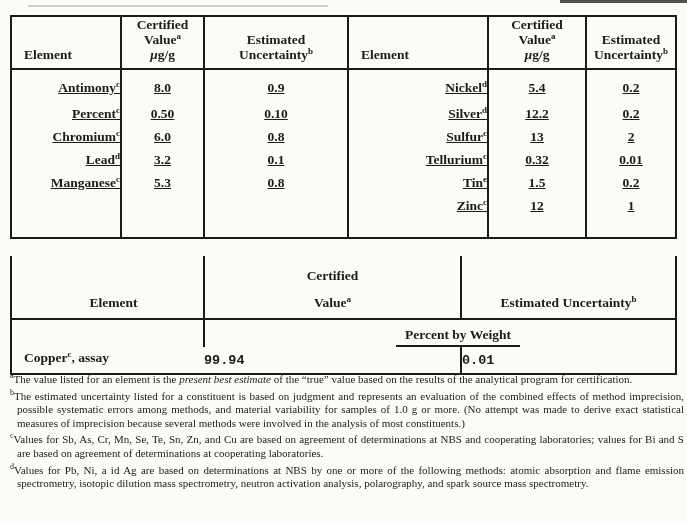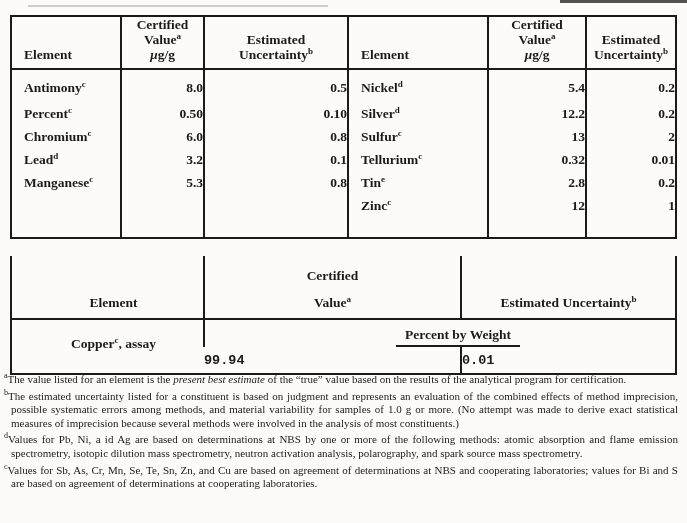--- a/index.html
+++ b/index.html
@@ -33,55 +33,55 @@
   .t1 th:first-child,.t1 td:first-child{border-left:none;}
   .t1 thead th{
     border-bottom:2px solid var(--ink);
     vertical-align:bottom;padding-bottom:6px;
     text-align:center;line-height:15px;font-weight:bold;
   }
   .t1 thead th.h-el{text-align:left;padding-left:12px;}
   .t1 tbody td{height:23px;vertical-align:middle;}
   .t1 tbody tr.first td{height:28px;padding-top:4px;}
   .t1 tbody tr.filler td{height:20px;}
-  .t1 td.el{text-align:left;padding-left:12px;white-space:nowrap;}
-  .t1 td.num{text-align:right;}
+  .t1 td.el{text-align:right;padding-left:12px;white-space:nowrap;text-decoration:underline;}
+  .t1 td.num{text-align:center;text-decoration:underline;}
   sup{font-size:9px;line-height:0;}
   .unit i{font-size:13.5px;}
 
   
   .t2{
     position:absolute;left:10px;top:256px;width:665px;
     border:2px solid var(--ink);border-top:none;
     font-size:13.5px;font-weight:bold;
   }
   .t2 td{border-left:2px solid var(--ink);}
   .t2 td:first-child{border-left:none;}
   .t2 tr.t2h td{
     height:55px;border-bottom:2px solid var(--ink);
     vertical-align:bottom;padding-bottom:7px;text-align:center;
   }
   .t2 td.h-el{text-align:left;padding-left:12px;}
   .t2 .certhead .line1{margin-bottom:11px;}
   .t2 td.copper{
-    vertical-align:bottom;text-align:center;
-    padding-left:12px;padding-bottom:21px;white-space:nowrap;
+    vertical-align:bottom;text-align:left;
+    padding-left:12px;padding-bottom:7px;white-space:nowrap;
   }
   .t2 tr.pbwrow td.pbw{height:27px;vertical-align:bottom;text-align:center;}
   .t2 .pbw-u{
     display:inline-block;position:relative;left:18px;
     border-bottom:2px solid var(--ink);
     padding:0 9px 2px 9px;
     text-align:center;
   }
   .t2 tr.valrow td{height:26px;text-align:left;vertical-align:middle;font-family:Liberation Mono, monospace;}
 
   
   .footnotes{
-    position:absolute;left:4px;top:373px;width:674px;
+    position:absolute;left:10px;top:373px;width:674px;
     font-size:11px;line-height:13.6px;
     text-align:justify;
   }
   .fn{margin:0 0 3px 0;padding-left:7px;text-indent:-7px;}
   .fn sup{font-size:8px;}
   .fn-star{margin-top:8px;}
   .fn-star .marker-star{font-weight:bold;}
 </style>
 </head>
 <body>
@@ -121,21 +121,21 @@
         <th>
           <div><span>Estimated</span></div>
           <div><span>Uncertainty</span><sup>b</sup></div>
         </th>
       </tr>
     </thead>
     <tbody>
       <tr class="first">
         <td class="el"><span>Antimony</span><sup>c</sup></td>
         <td class="num">8.0</td>
-        <td class="num">0.5</td>
+        <td class="num">0.9</td>
         <td class="el"><span>Nickel</span><sup>d</sup></td>
         <td class="num">5.4</td>
         <td class="num">0.2</td>
       </tr>
       <tr>
         <td class="el"><span>Percent</span><sup>c</sup></td>
         <td class="num">0.50</td>
         <td class="num">0.10</td>
         <td class="el"><span>Silver</span><sup>d</sup></td>
         <td class="num">12.2</td>
@@ -155,21 +155,21 @@
         <td class="num">0.1</td>
         <td class="el"><span>Tellurium</span><sup>c</sup></td>
         <td class="num">0.32</td>
         <td class="num">0.01</td>
       </tr>
       <tr>
         <td class="el"><span>Manganese</span><sup>c</sup></td>
         <td class="num">5.3</td>
         <td class="num">0.8</td>
         <td class="el"><span>Tin</span><sup>e</sup></td>
-        <td class="num">2.8</td>
+        <td class="num">1.5</td>
         <td class="num">0.2</td>
       </tr>
       <tr>
         <td class="el"><span></span><sup></sup></td>
         <td class="num"></td>
         <td class="num"></td>
         <td class="el"><span>Zinc</span><sup>c</sup></td>
         <td class="num">12</td>
         <td class="num">1</td>
       </tr>
@@ -212,17 +212,17 @@
     <tr class="valrow">
       <td style="border-left:none;border-right:2px solid var(--ink);">99.94</td>
       <td style="border-left:none;">0.01</td>
     </tr>
   </tbody>
     </table>
 
   <div class="footnotes">
     <p class="fn"><sup>a</sup><span>The value listed for an element is the </span><i>present best estimate</i><span> of the “true” value based on the results of the analytical program for certification.</span></p>
     <p class="fn"><sup>b</sup><span>The estimated uncertainty listed for a constituent is based on judgment and represents an evaluation of the combined effects of method imprecision, possible systematic errors among methods, and material variability for samples of 1.0 g or more.  (No attempt was made to derive exact statistical measures of imprecision because several methods were involved in the analysis of most constituents.)</span></p>
+    <p class="fn"><sup>c</sup><span>Values for Sb, As, Cr,  Mn, Se, Te, Sn, Zn, and Cu are based on agreement of determinations at NBS and cooperating laboratories; values for Bi and S are based on agreement of determinations at cooperating laboratories.</span></p>
     <p class="fn"><sup>d</sup><span>Values for Pb, Ni, a id Ag are based on determinations at NBS by one or more of the following methods:  atomic absorption and flame emission spectrometry, isotopic dilution mass spectrometry, neutron activation analysis, polarography, and spark source mass spectrometry.</span></p>
-    <p class="fn"><sup>c</sup><span>Values for Sb, As, Cr,  Mn, Se, Te, Sn, Zn, and Cu are based on agreement of determinations at NBS and cooperating laboratories; values for Bi and S are based on agreement of determinations at cooperating laboratories.</span></p>
   </div>
 
 </div>
 
 </body></html>

